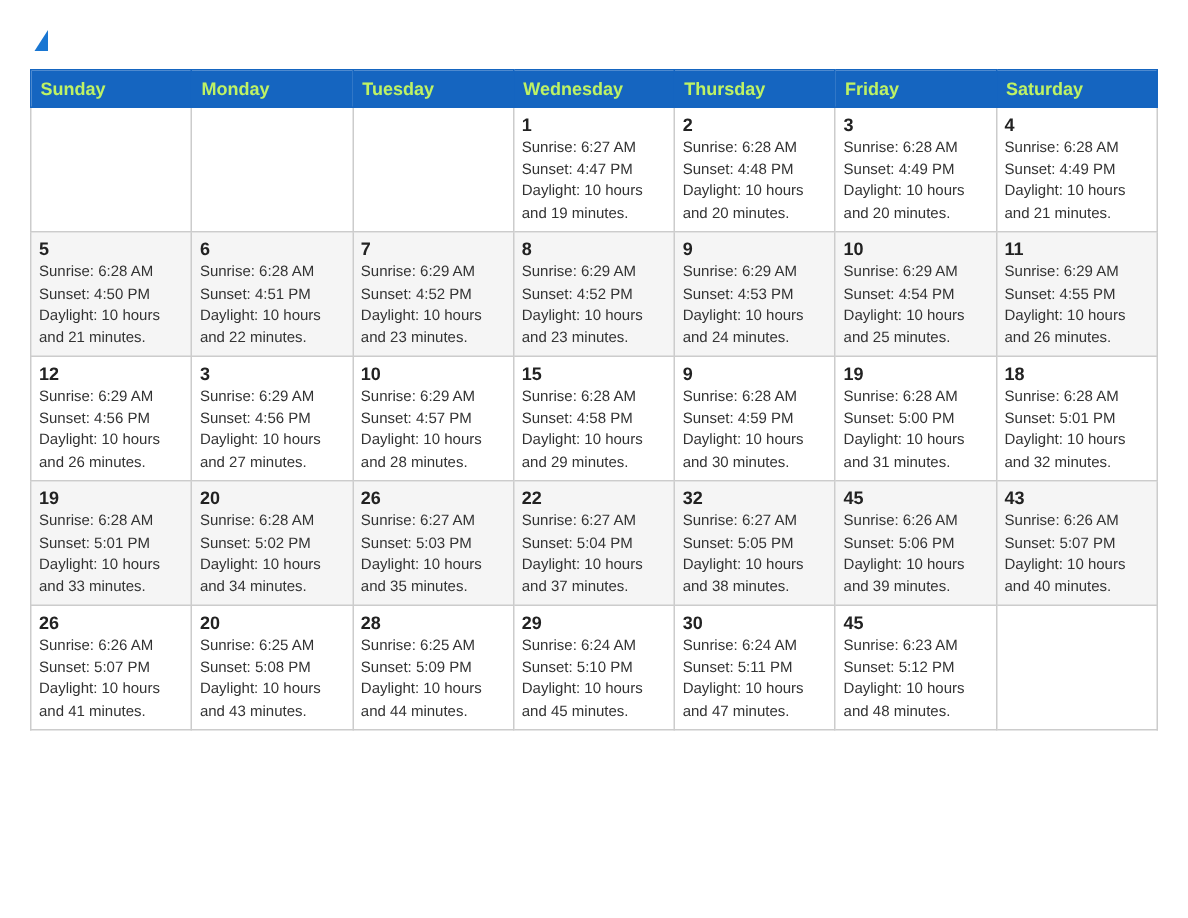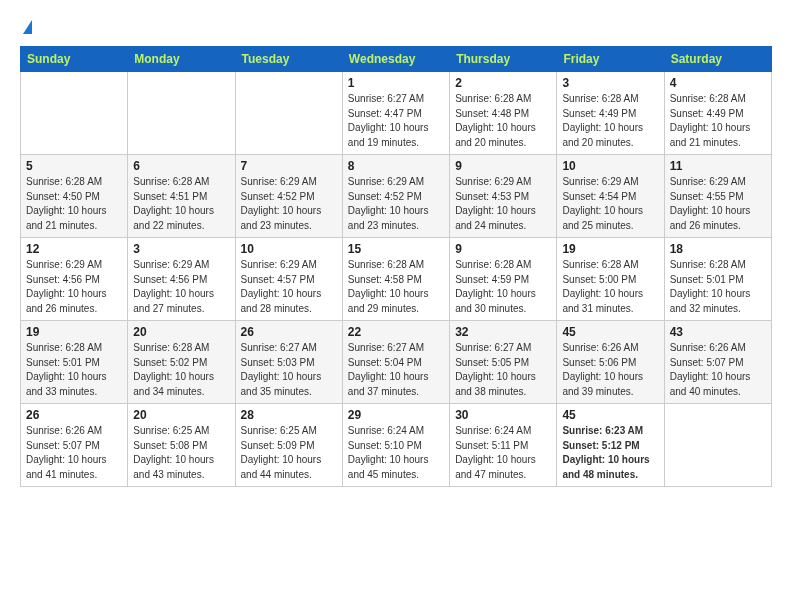--- a/index.html
+++ b/index.html
@@ -349,21 +349,21 @@
           </td>
           <td>
             <span class="day-num">30</span>
             <div class="day-info" style="white-space: pre-line;">Sunrise: 6:24 AM
 Sunset: 5:11 PM
 Daylight: 10 hours
 and 47 minutes.</div>
           </td>
           <td>
             <span class="day-num">45</span>
-            <div class="day-info" style="white-space: pre-line; font-weight: bold;">Sunrise: 6:23 AM
+            <div class="day-info" style="white-space: pre-line;">Sunrise: 6:23 AM
 Sunset: 5:12 PM
 Daylight: 10 hours
 and 48 minutes.</div>
           </td>
           <td class="empty"></td>
         </tr>
       </tbody>
   </table>
 </div>
 

